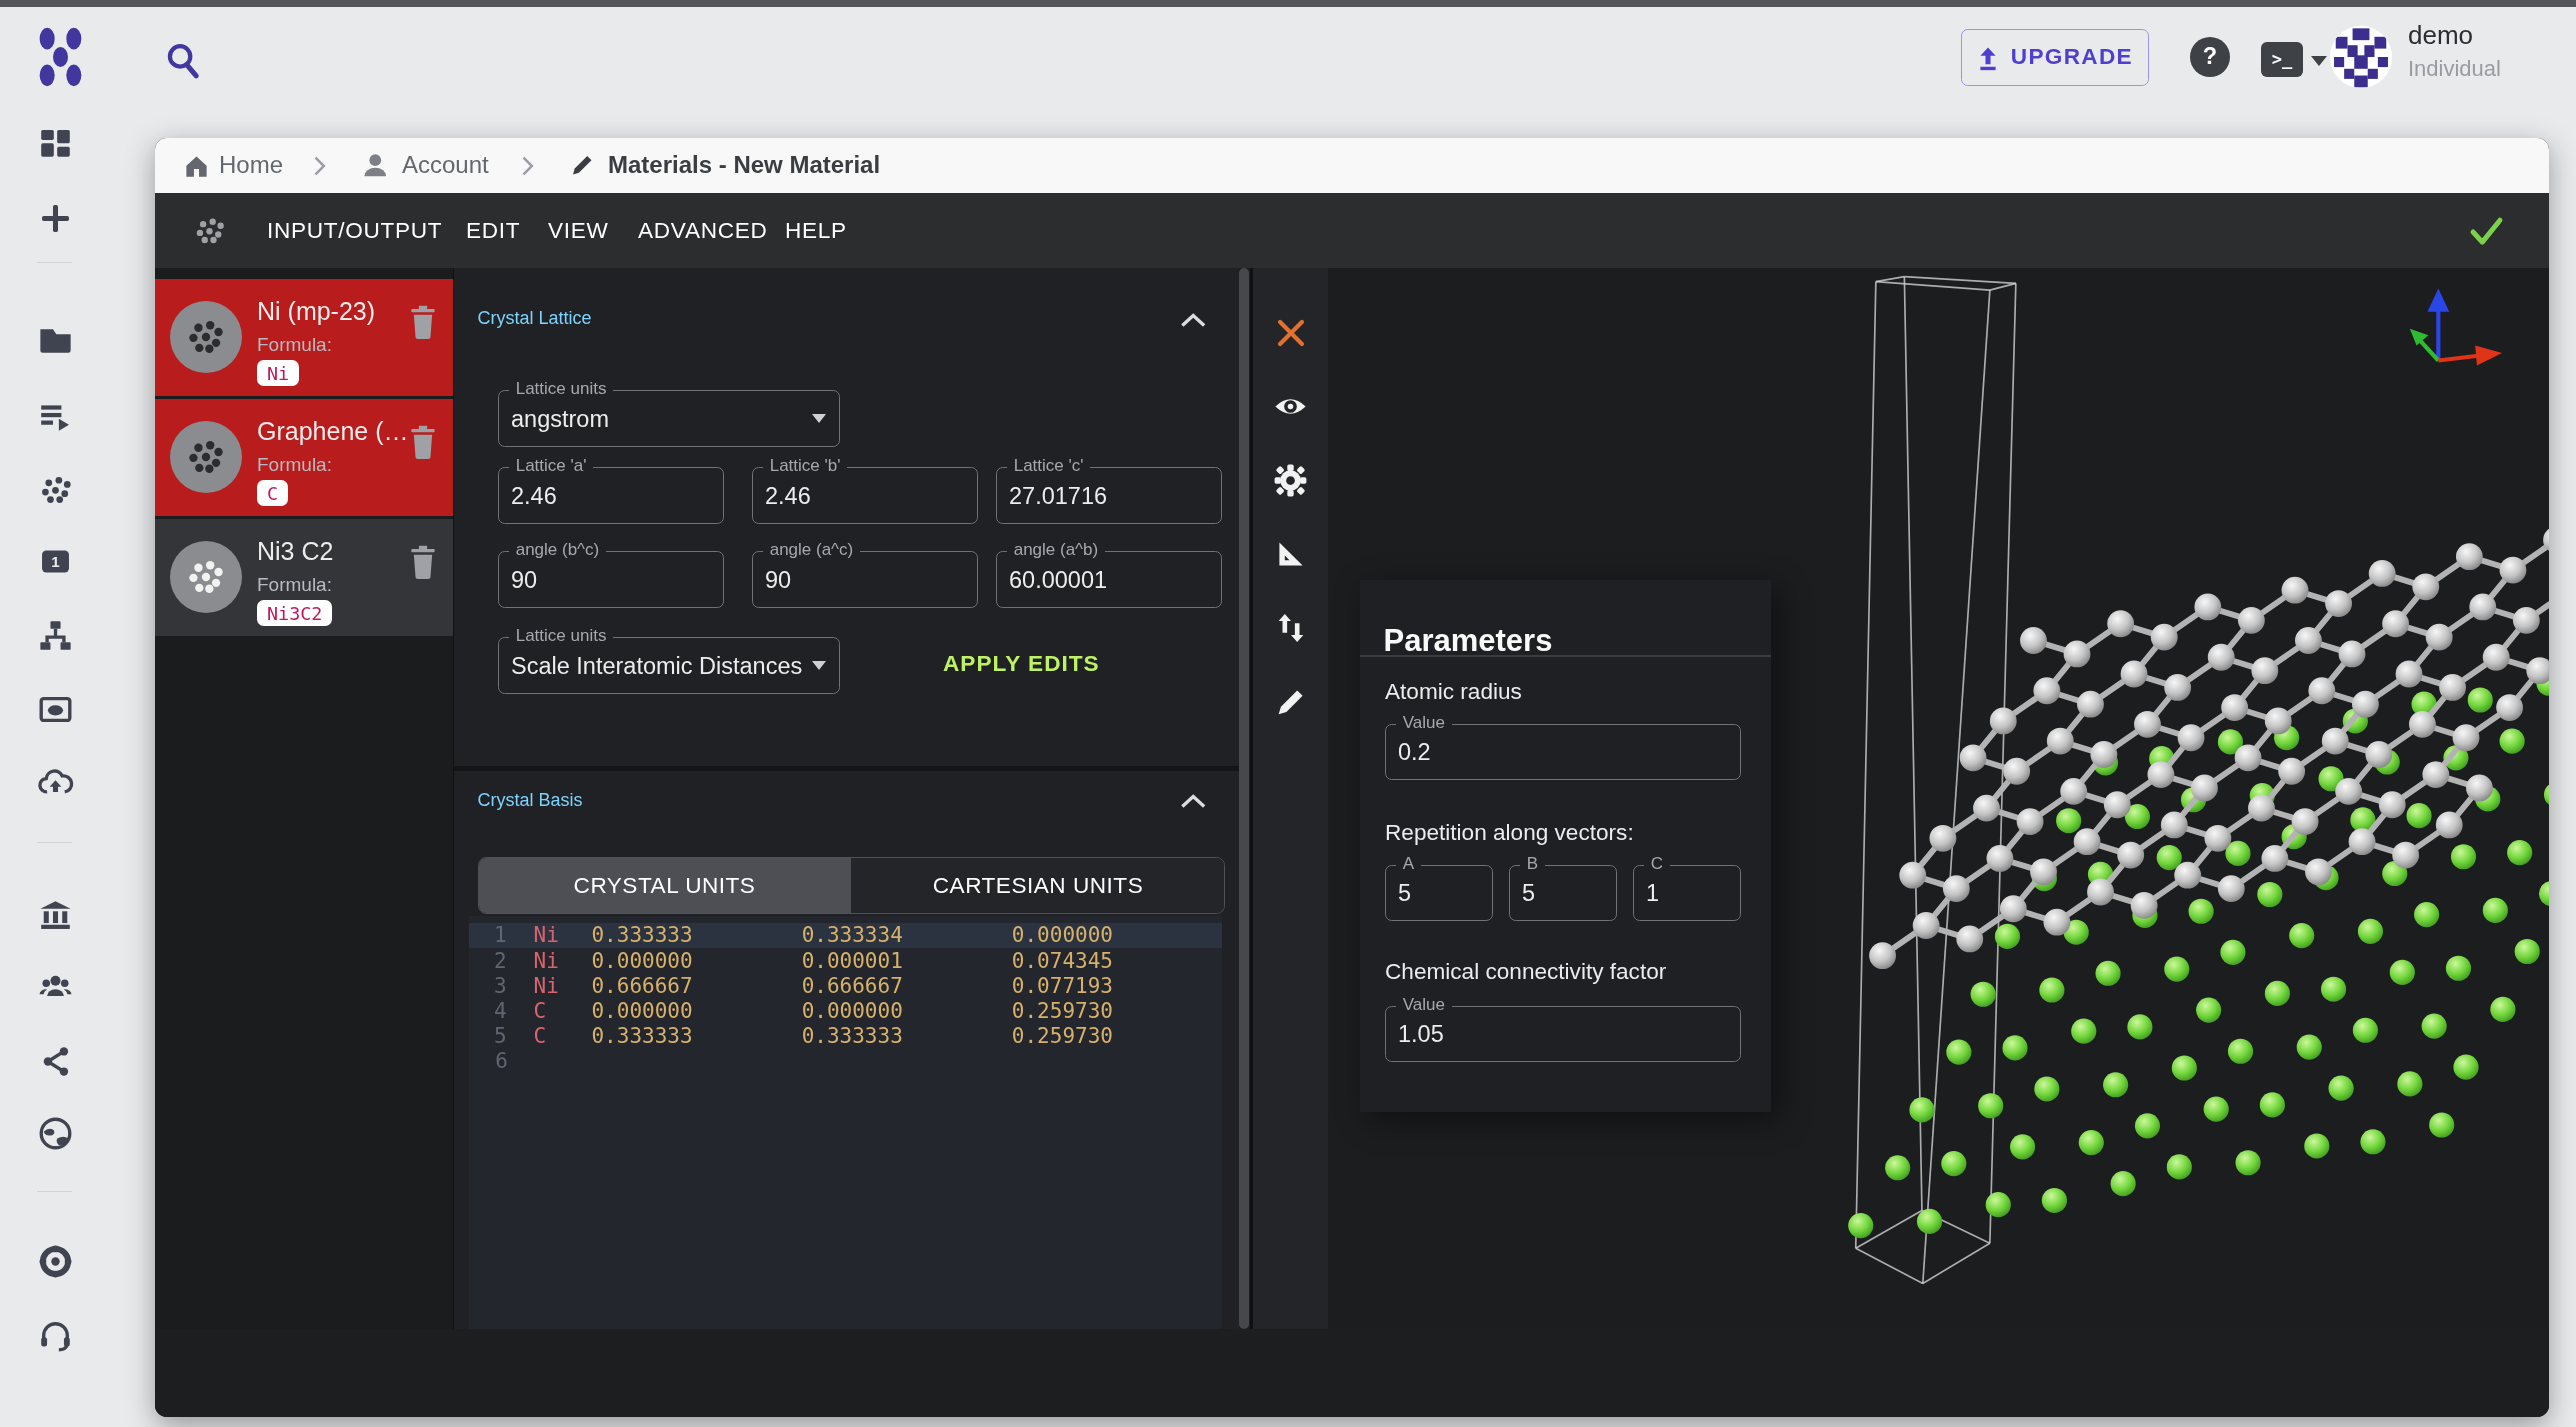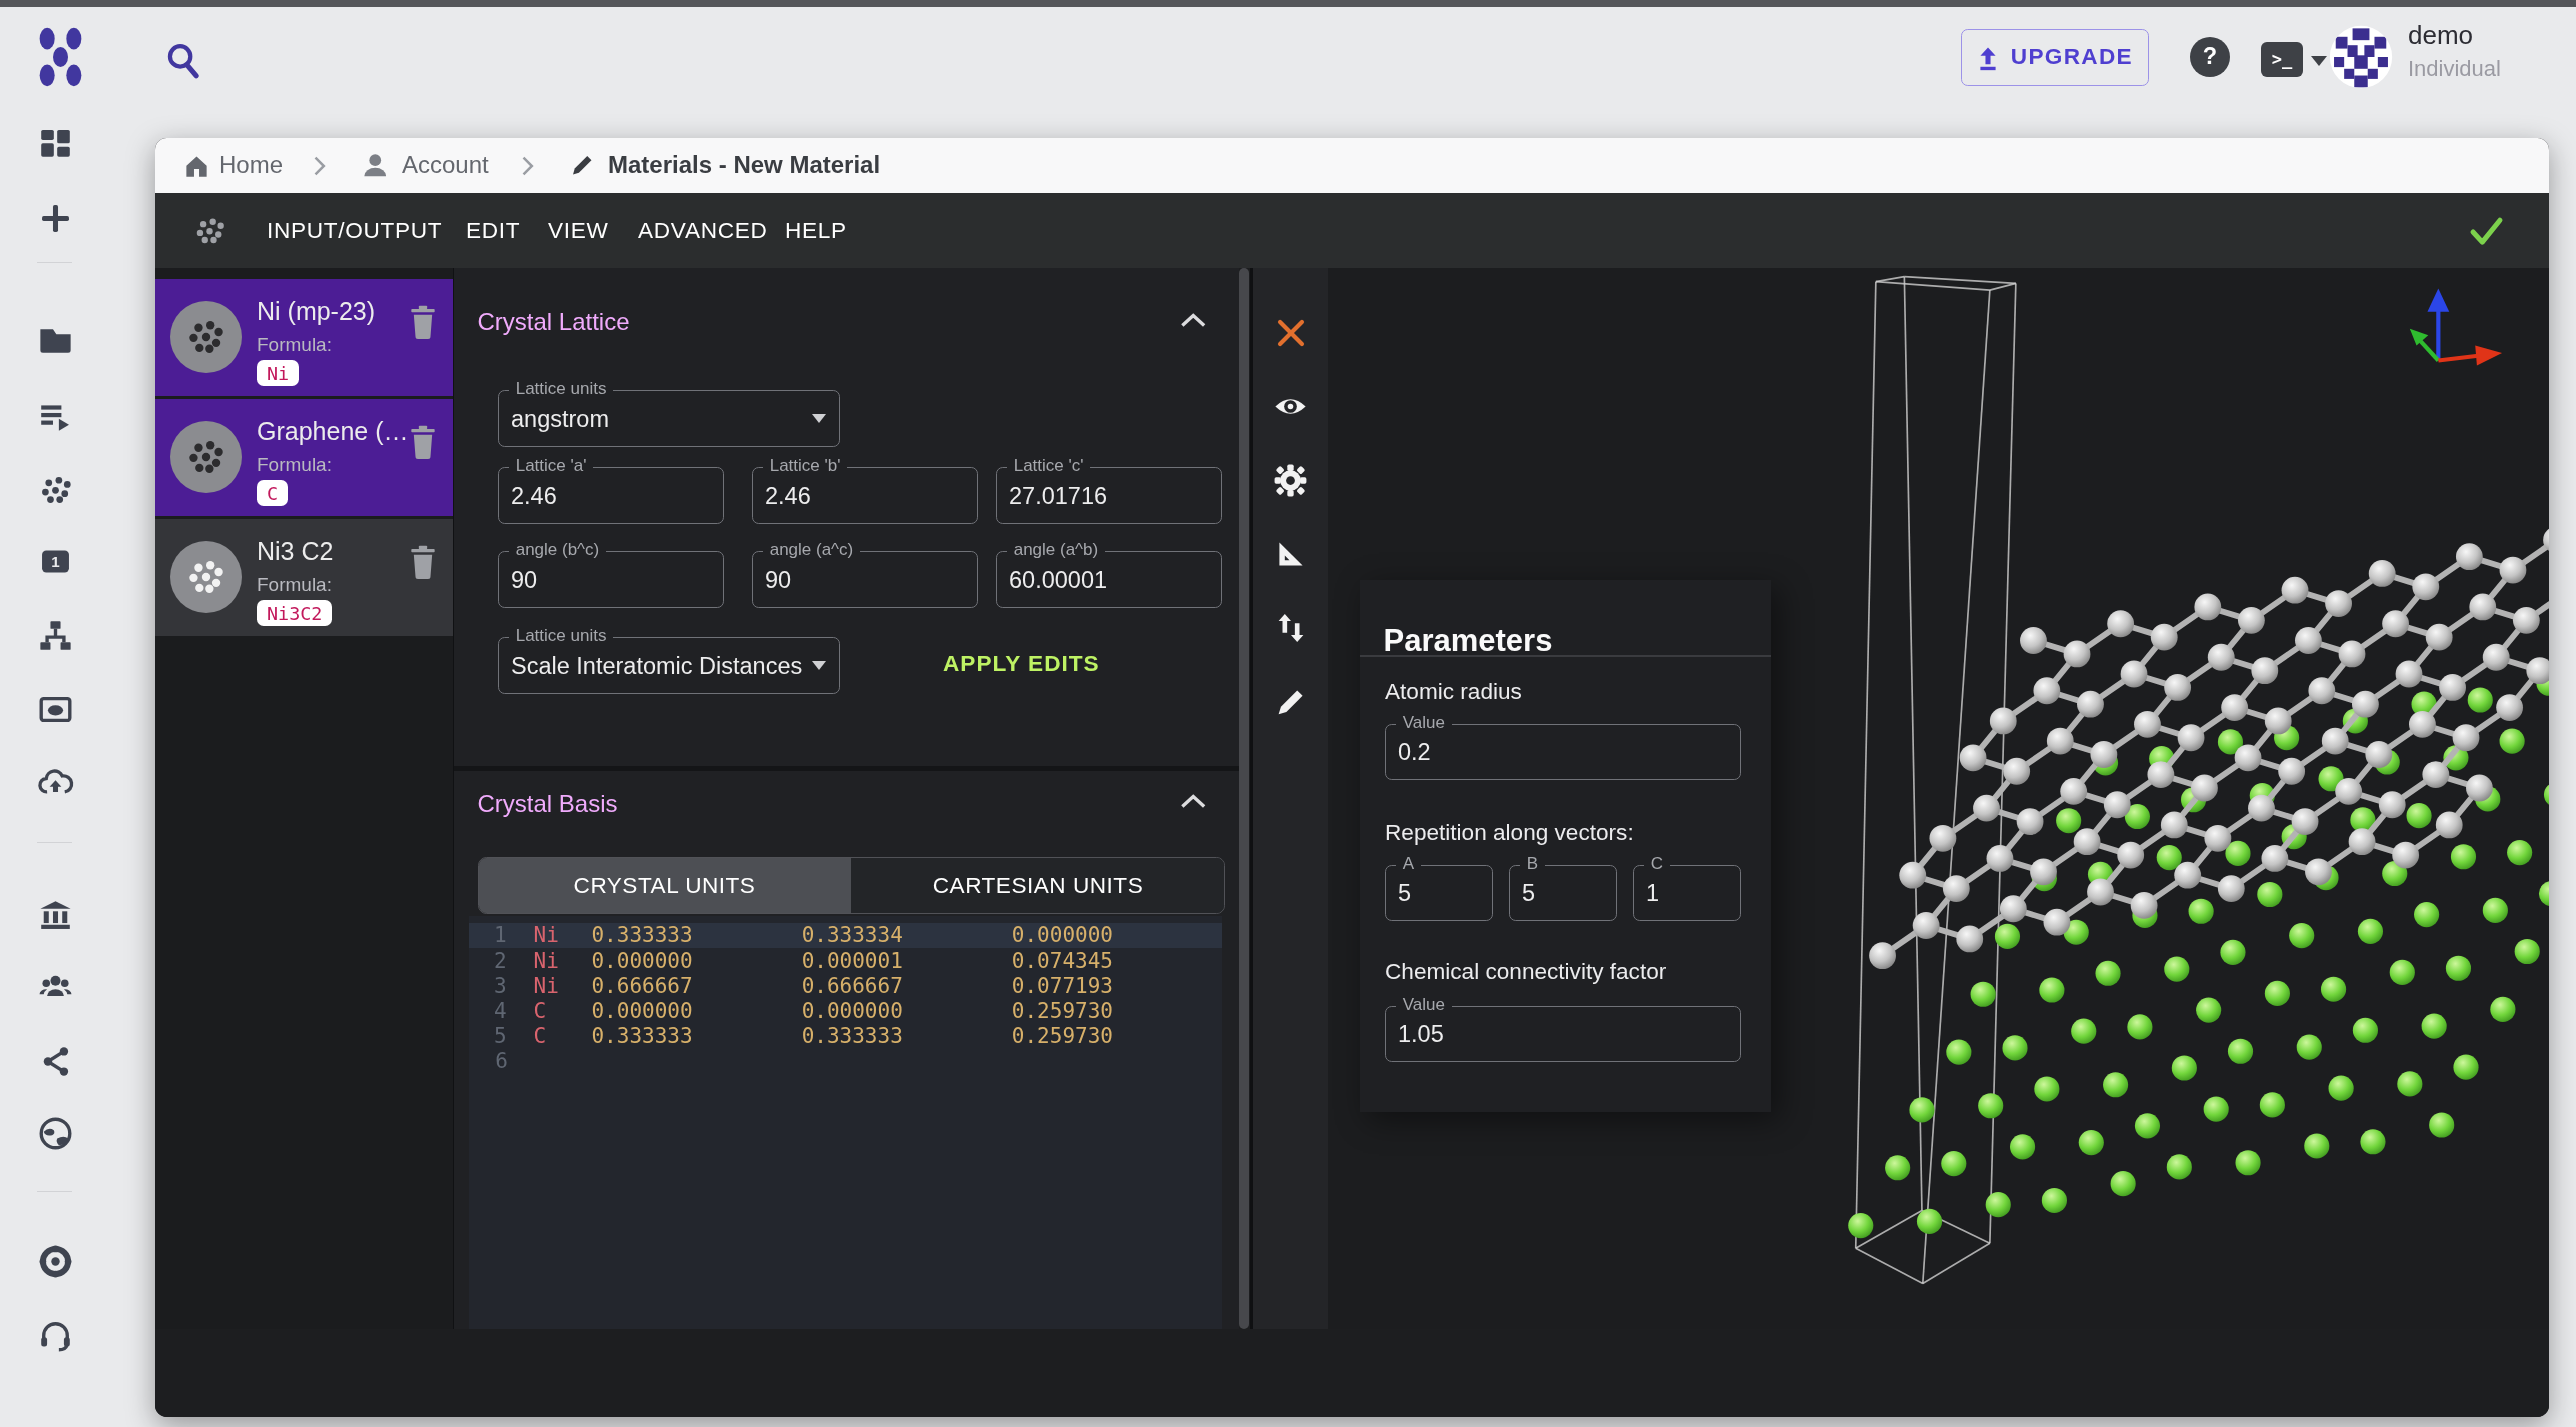--- a/index.html
+++ b/index.html
@@ -19,32 +19,32 @@
   #win{left:155px;top:138px;width:2394px;height:1279px;border-radius:11.7px;overflow:hidden;
     box-shadow:0 8.4px 28.5px rgba(0,0,0,.35);background:#1c1d1f;}
   #crumbbar{left:0;top:0;width:2394px;height:55px;background:#f8f8f9;}
   .crumbtxt{font-size:24px;color:#64676e;}
   .crumbcur{font-size:24px;color:#3a3d42;font-weight:bold;}
   #menubar{left:0;top:55px;width:2394px;height:75px;background:#2b2d2e;}
   .menuitem{position:absolute;top:0;height:75px;display:flex;align-items:center;color:#fff;
     font-size:22.6px;font-weight:500;letter-spacing:0.7px;cursor:pointer;}
   
   #matpanel{left:0;top:130px;width:298px;height:1061px;background:#1b1c1e;}
-  .mitem{position:absolute;left:0;width:298px;height:117px;background:#4c1d95;}
+  .mitem{position:absolute;left:0;width:298px;height:117px;background:#b91c1c;}
   .mitem.sel{background:#343539;}
   .mavatar{position:absolute;left:15px;top:22px;width:72px;height:72px;border-radius:50%;background:#8b8c90;}
   .mname{position:absolute;left:102px;top:18.4px;font-size:25px;color:#ececec;}
   .mflab{position:absolute;left:102px;top:55px;font-size:19px;color:#b9bac0;}
   .chip{position:absolute;left:102px;top:81px;background:#fff;border-radius:6.7px;padding:2.5px 10px;
     font-family:"DejaVu Sans Mono",monospace;font-size:18.4px;color:#c2185b;}
   .trash{position:absolute;left:252px;top:25px;}
   
   #centercol{left:299px;top:130px;width:785px;height:1061px;background:#202124;}
   #scrollbar{left:1084px;top:130px;width:10px;height:1061px;background:#47484c;border-radius:5px;}
-  .ptitle{position:absolute;font-size:24px;color:#f0abfc;}
+  .ptitle{position:absolute;font-size:18px;color:#7dd3fc;}
   .chev{position:absolute;width:28.5px;height:17px;}
   .field{position:absolute;border:1.7px solid #707278;border-radius:6.7px;}
   .field .lab{position:absolute;top:-11.7px;left:10px;background:#202124;padding:0 6.7px;font-size:17px;color:#a6a8ad;white-space:nowrap;}
   .field .val{position:absolute;left:12px;top:50%;transform:translateY(-50%);font-size:23.5px;color:#ededee;white-space:nowrap;}
   .field .caret{position:absolute;right:13.4px;top:50%;margin-top:-4.2px;width:0;height:0;
     border-left:7.5px solid transparent;border-right:7.5px solid transparent;border-top:9.2px solid #cfd0d3;}
   .pfield .lab{background:#1f2023;}
   #applybtn{position:absolute;font-size:22.6px;font-weight:bold;letter-spacing:1px;color:#bef264;cursor:pointer;}
   
   #tabs{position:absolute;left:323px;top:719px;width:745px;height:55px;border-radius:8.4px;overflow:hidden;

